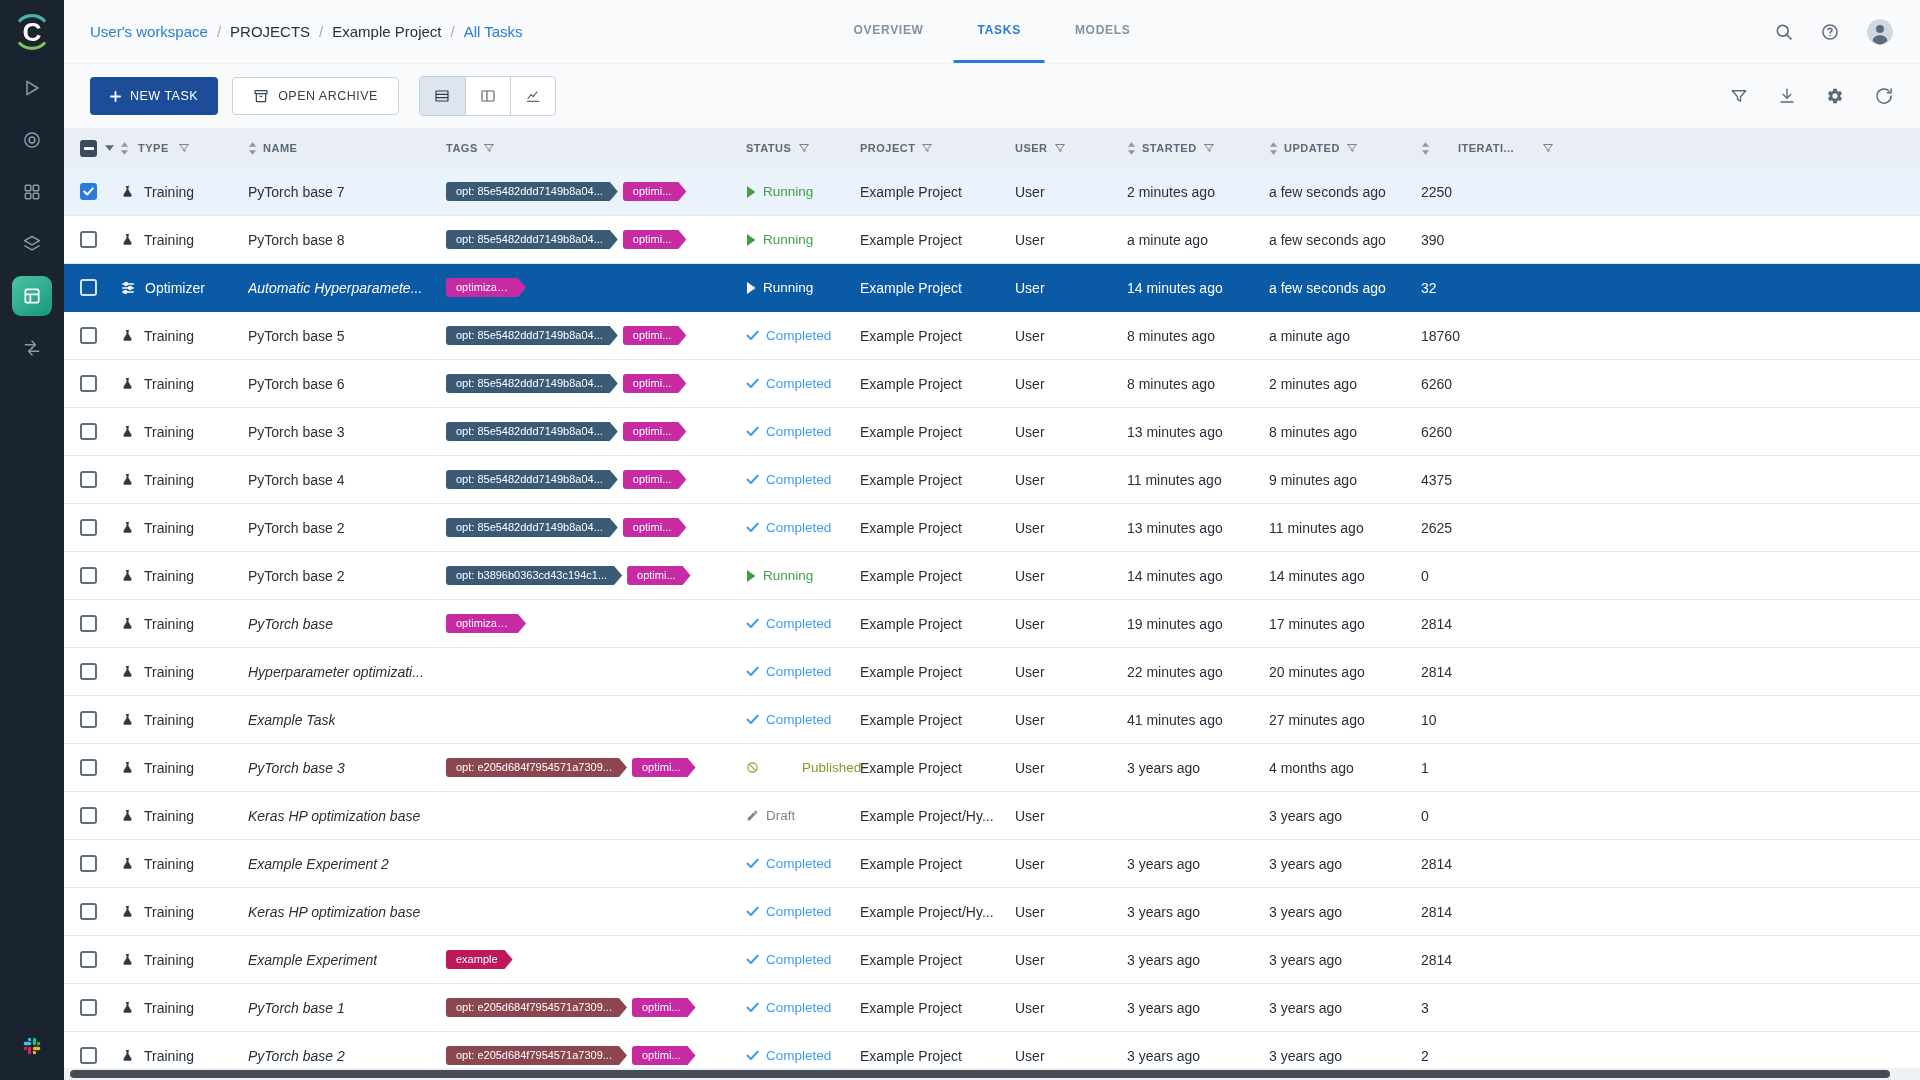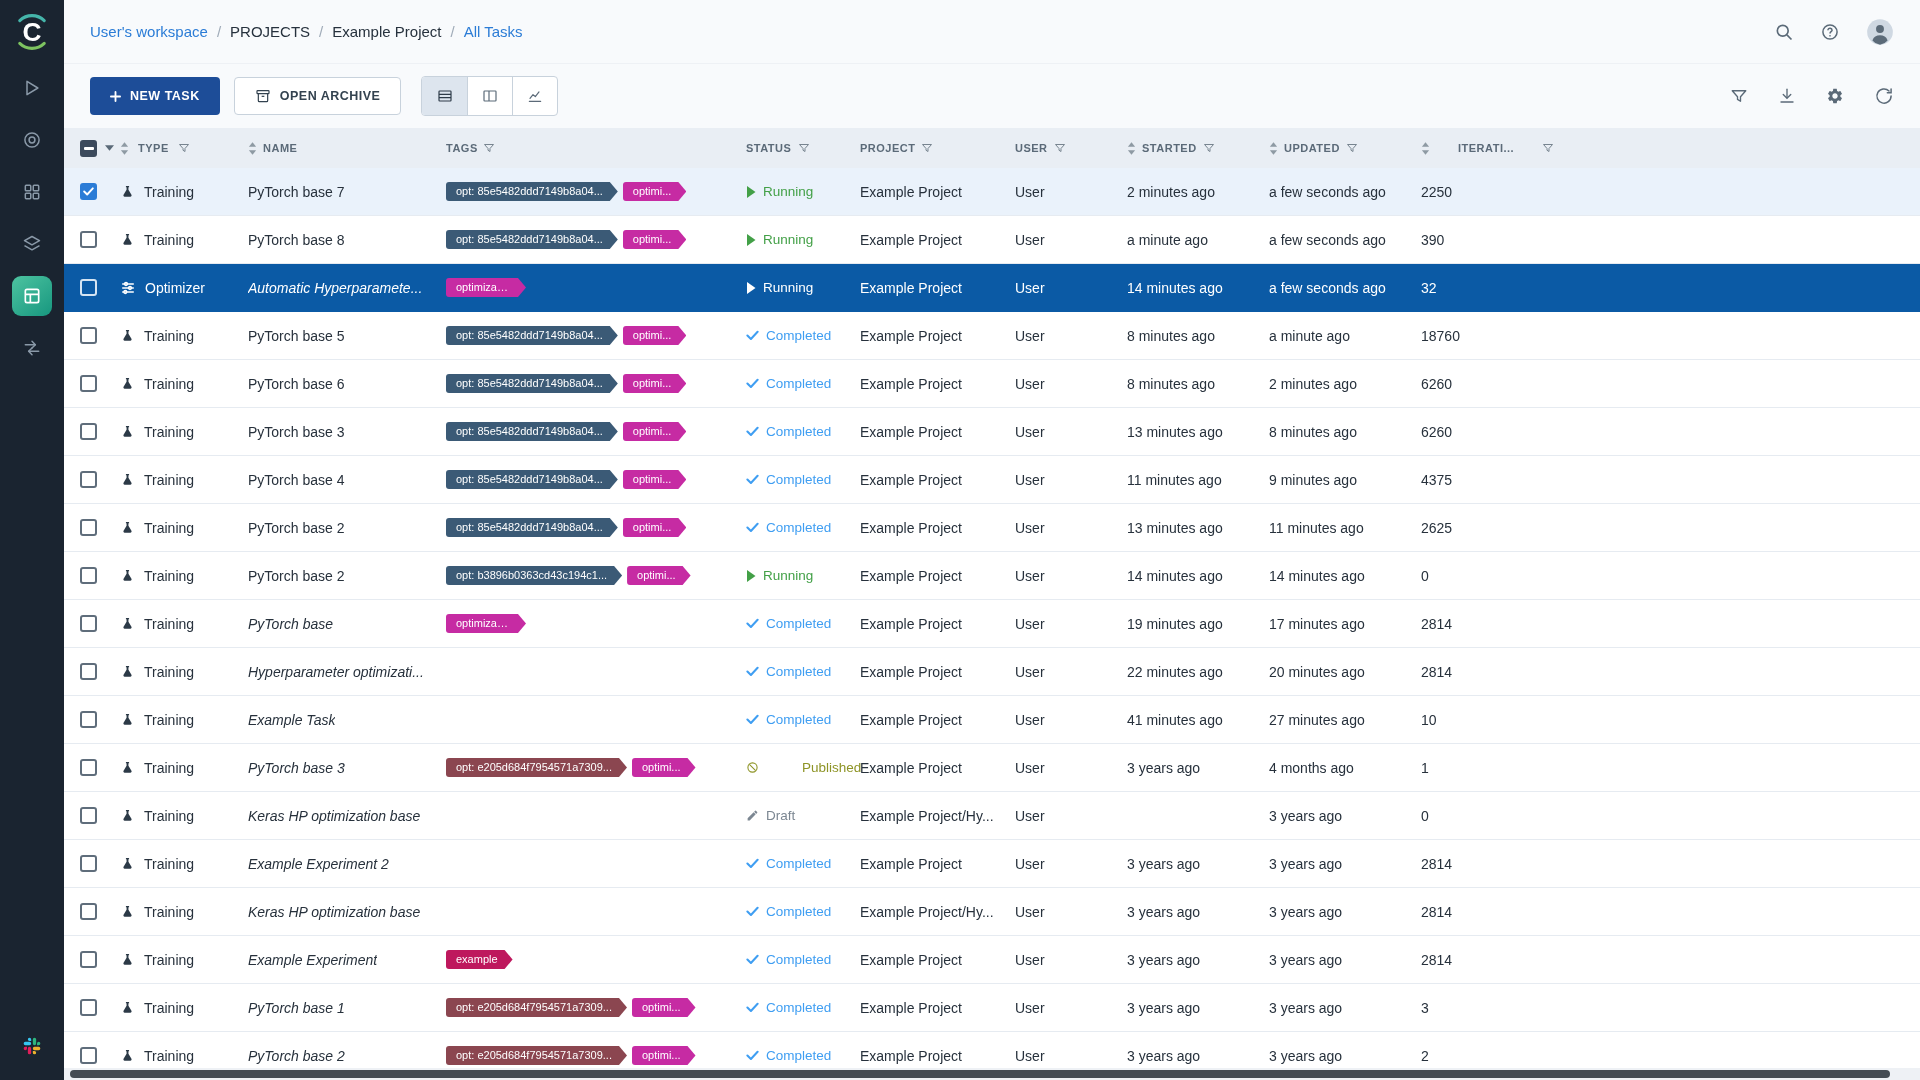--- a/index.html
+++ b/index.html
@@ -23,21 +23,21 @@
   .breadcrumb { display:flex; align-items:flex-end; gap:9px; font-size:15px; color:#26313d; }
   .crumb.link { color:#2b7cd6; cursor:pointer; }
   .crumb-sep { color:#9fabb8; }
   .tabs { position:absolute; left:50%; transform:translateX(-50%); top:0; height:100%; display:flex; gap:6px; }
   .tab { padding:0 24px; display:flex; align-items:center; font-size:12px; font-weight:700; letter-spacing:.7px; color:#8492a0; cursor:pointer; border-bottom:3px solid transparent; }
   .tab.active { color:#2b7cd6; border-bottom-color:#2b7cd6; }
   .topbar-right { margin-left:auto; display:flex; align-items:center; gap:26px; color:#5b6a78; }
   .top-icon { cursor:pointer; display:flex; align-items:center; }
 
   .toolbar { height:64px; background:#f8fafc; display:flex; align-items:center; padding:0 26px; gap:14px; flex:none; }
-  .btn { height:38px; border-radius:4px; display:flex; align-items:center; gap:9px; font-size:12.5px; font-weight:700; letter-spacing:.5px; cursor:pointer; padding:0 20px; border:none; font-family:inherit; }
+  .btn { height:38px; border-radius:4px; display:flex; align-items:center; gap:9px; font-size:12.5px; font-weight:400; letter-spacing:.5px; cursor:pointer; padding:0 20px; border:none; font-family:inherit; }
   .btn-primary { background:#1d4d98; color:#fff; }
   .btn-outline { background:#fff; border:1px solid #c8d2dc; color:#33424f; }
   .view-toggle { display:flex; border:1px solid #c8d2dc; border-radius:4px; overflow:hidden; margin-left:6px; background:#fff; }
   .seg { width:45px; height:38px; display:flex; align-items:center; justify-content:center; color:#5b6a78; cursor:pointer; }
   .seg + .seg { border-left:1px solid #c8d2dc; }
   .seg.active { background:#dde5ee; color:#2e3b48; }
   .toolbar-right { margin-left:auto; display:flex; align-items:center; gap:30px; color:#5b6a78; }
   .tb-icon { cursor:pointer; display:flex; }
 
   
@@ -173,20 +173,25 @@
     <header class="topbar">
       <div class="breadcrumb" id="breadcrumb">
           <span class="crumb link">User's workspace</span>
           <span class="crumb-sep">/</span>
           <span class="crumb">PROJECTS</span>
           <span class="crumb-sep">/</span>
           <span class="crumb">Example Project</span>
           <span class="crumb-sep">/</span>
           <span class="crumb link">All Tasks</span>
         </div>
+      <div class="tabs" id="tabs">
+          <div class="tab">OVERVIEW</div>
+          <div class="tab active">TASKS</div>
+          <div class="tab">MODELS</div>
+        </div>
       <div class="topbar-right" id="topbar-icons">
           <span class="top-icon">
             <svg width="20" height="20" viewBox="0 0 24 24" fill="none" stroke="currentColor" stroke-width="2">
               <circle cx="10.5" cy="10.5" r="6.5"></circle>
               <path d="M15.5 15.5L21 21"></path>
             </svg>
           </span>
           <span class="top-icon">
             <svg width="20" height="20" viewBox="0 0 24 24" fill="none" stroke="currentColor" stroke-width="1.8">
               <circle cx="12" cy="12" r="8.5"></circle>

